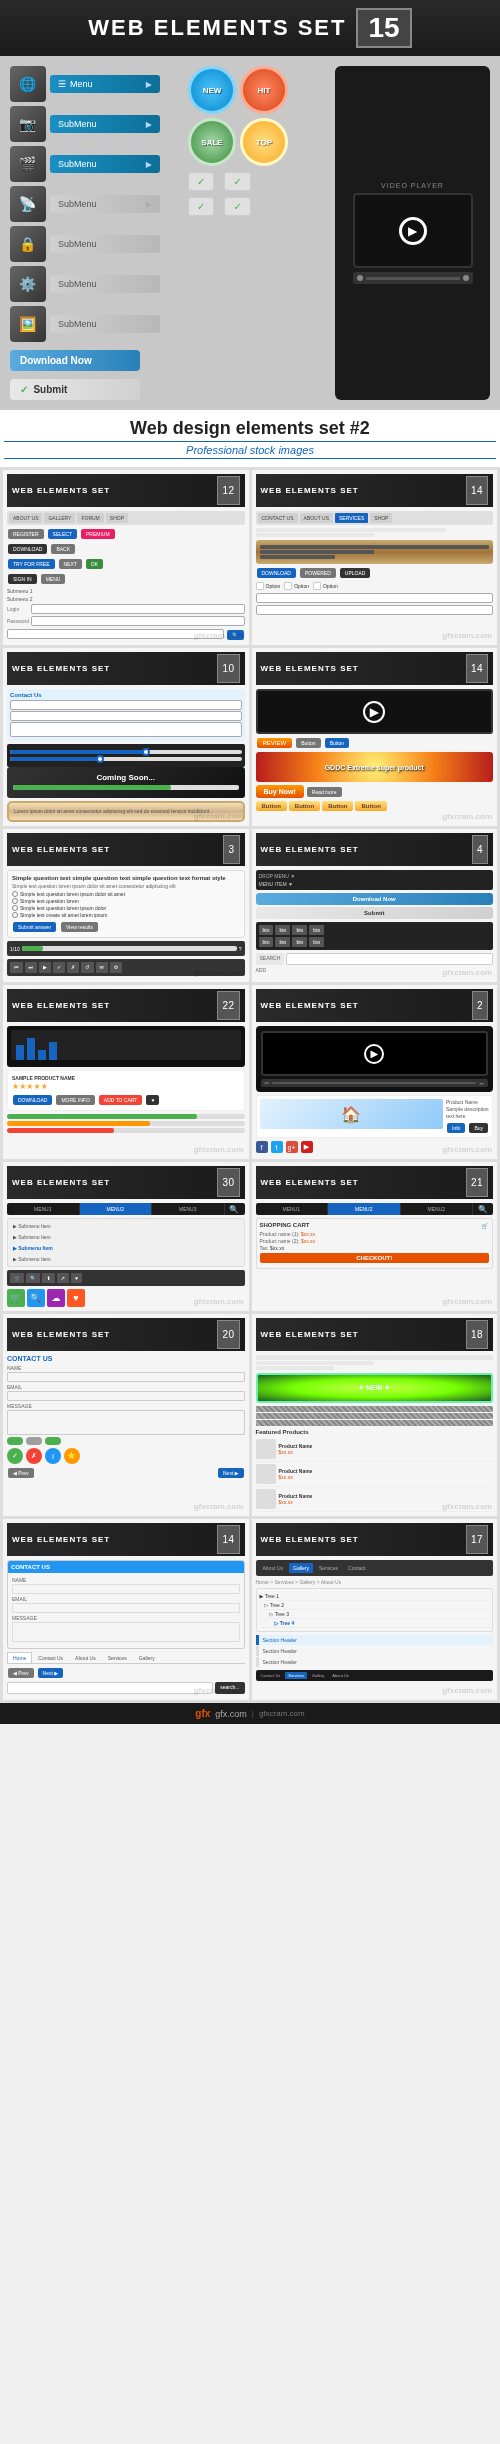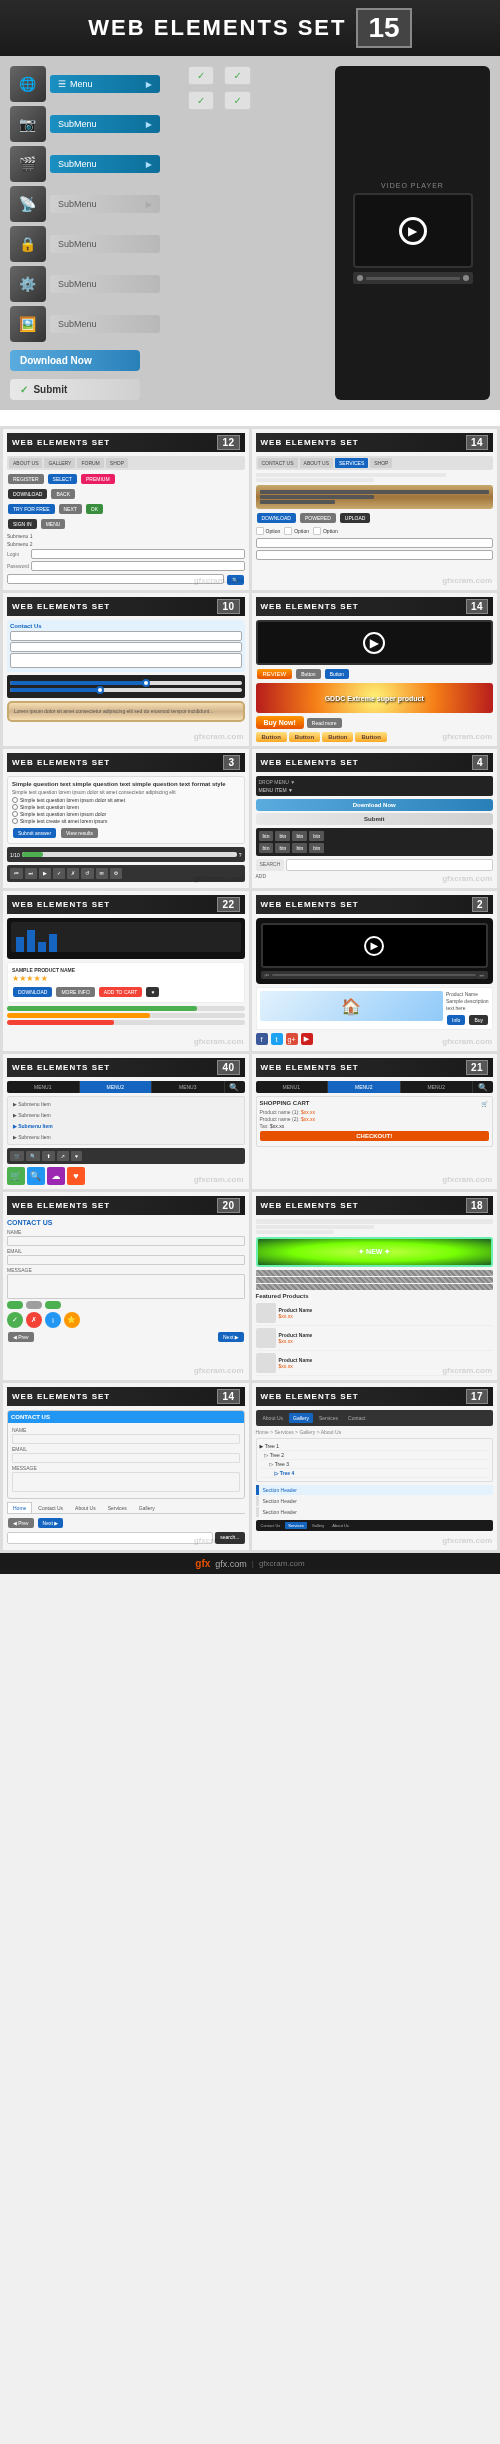--- a/index.html
+++ b/index.html
@@ -248,23 +248,23 @@
       font-weight: 700;
       padding: 2px 5px;
       display: flex;
       align-items: center;
       justify-content: space-between;
       letter-spacing: 0.5px;
       margin-bottom: 4px;
     }
     .cell-header .set-num {
       background: #555;
-      padding: 1px 4px;
+      padding: 8px 4px;
       font-size: 10px;
-      font-weight: 700;
+      font-weight: 400;
       border: 1px solid #888;
       text-align: center;
     }
 
     
     .preview-mini {
       font-size: 6px;
       color: #333;
     }
 
@@ -694,20 +694,26 @@
 
       <div class="download-btn" style="display:flex;align-items:center;gap:5px;padding-left:10px;">Download Now</div>
       <div class="submit-btn" style="display:flex;align-items:center;gap:5px;padding-left:10px;">
         <span style="color:#4caf50">✓</span>
         <span>Submit</span>
       </div>
     </div>
   </div>
 
   <div class="hero-middle">
+    <div class="badges-row">
+      <div class="badge badge-new">NEW</div>
+      <div class="badge badge-hit">HIT</div>
+      <div class="badge badge-sale">SALE</div>
+      <div class="badge badge-top">TOP</div>
+    </div>
     <div class="checkboxes-row">
       <div class="checkbox-item">
         <span class="check-mark">✓</span>
       </div>
       <div class="checkbox-item">
         <span class="check-mark">✓</span>
       </div>
     </div>
     <div class="checkboxes-row">
       <div class="checkbox-item">
@@ -728,20 +734,22 @@
     </div>
     <div class="video-controls">
       <div class="ctrl-dot"></div>
       <div class="ctrl-bar"></div>
       <div class="ctrl-dot"></div>
     </div>
   </div>
 </div>
 
 <div class="title-banner">
+  <h2>Web design elements set #2</h2>
+  <div class="subtitle">Professional  stock images</div>
 </div>
 
 <div class="grid-2col">
 
   <div class="grid-cell">
     <div class="cell-header">
       <span class="cell-set-header">WEB ELEMENTS SET</span>
       <span class="set-num">12</span>
     </div>
     <div class="preview-mini">
@@ -864,20 +872,26 @@
         <div class="slider-track">
           <div class="slider-fill" style="width:60%;"></div>
           <div class="slider-thumb" style="left:57%;"></div>
         </div>
         <div class="slider-track">
           <div class="slider-fill" style="width:40%;"></div>
           <div class="slider-thumb" style="left:37%;"></div>
         </div>
       </div>
 
+      <div class="coming-soon">
+        <div style="font-size:8px;font-weight:bold;color:white;">Coming Soon...</div>
+        <div class="mini-progress" style="margin-top:3px;">
+          <div class="mini-progress-fill" style="width:70%;background:#4caf50;"></div>
+        </div>
+      </div>
 
       <div class="parchment" style="margin-top:3px;">
         <div class="mini-text-block">
           Lorem ipsum dolor sit amet consectetur adipiscing elit sed do eiusmod tempor incididunt...
         </div>
       </div>
     </div>
     <div class="watermark">gfxcram.com</div>
   </div>
 
@@ -1097,21 +1111,21 @@
         <div class="social-icon si-gp">g+</div>
         <div class="social-icon si-yt">▶</div>
       </div>
     </div>
     <div class="watermark">gfxcram.com</div>
   </div>
 
   <div class="grid-cell">
     <div class="cell-header">
       <span class="cell-set-header">WEB ELEMENTS SET</span>
-      <span class="set-num">40</span>
+      <span class="set-num">30</span>
     </div>
     <div class="preview-mini">
 
       <div class="nav-horizontal">
         <span class="nh-item">MENU1</span>
         <span class="nh-item active">MENU2</span>
         <span class="nh-item">MENU3</span>
         <div style="width:20px;display:flex;align-items:center;justify-content:center;">
           <span style="font-size:8px;color:#aaa;">🔍</span>
         </div>

